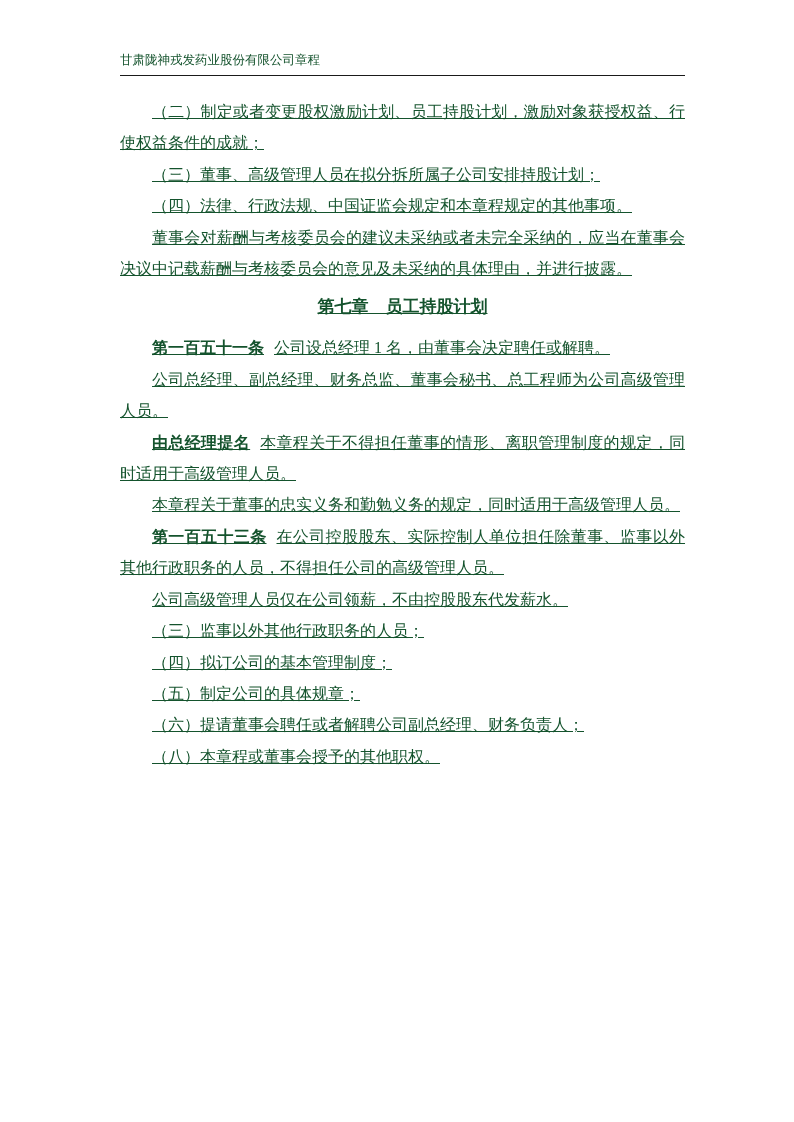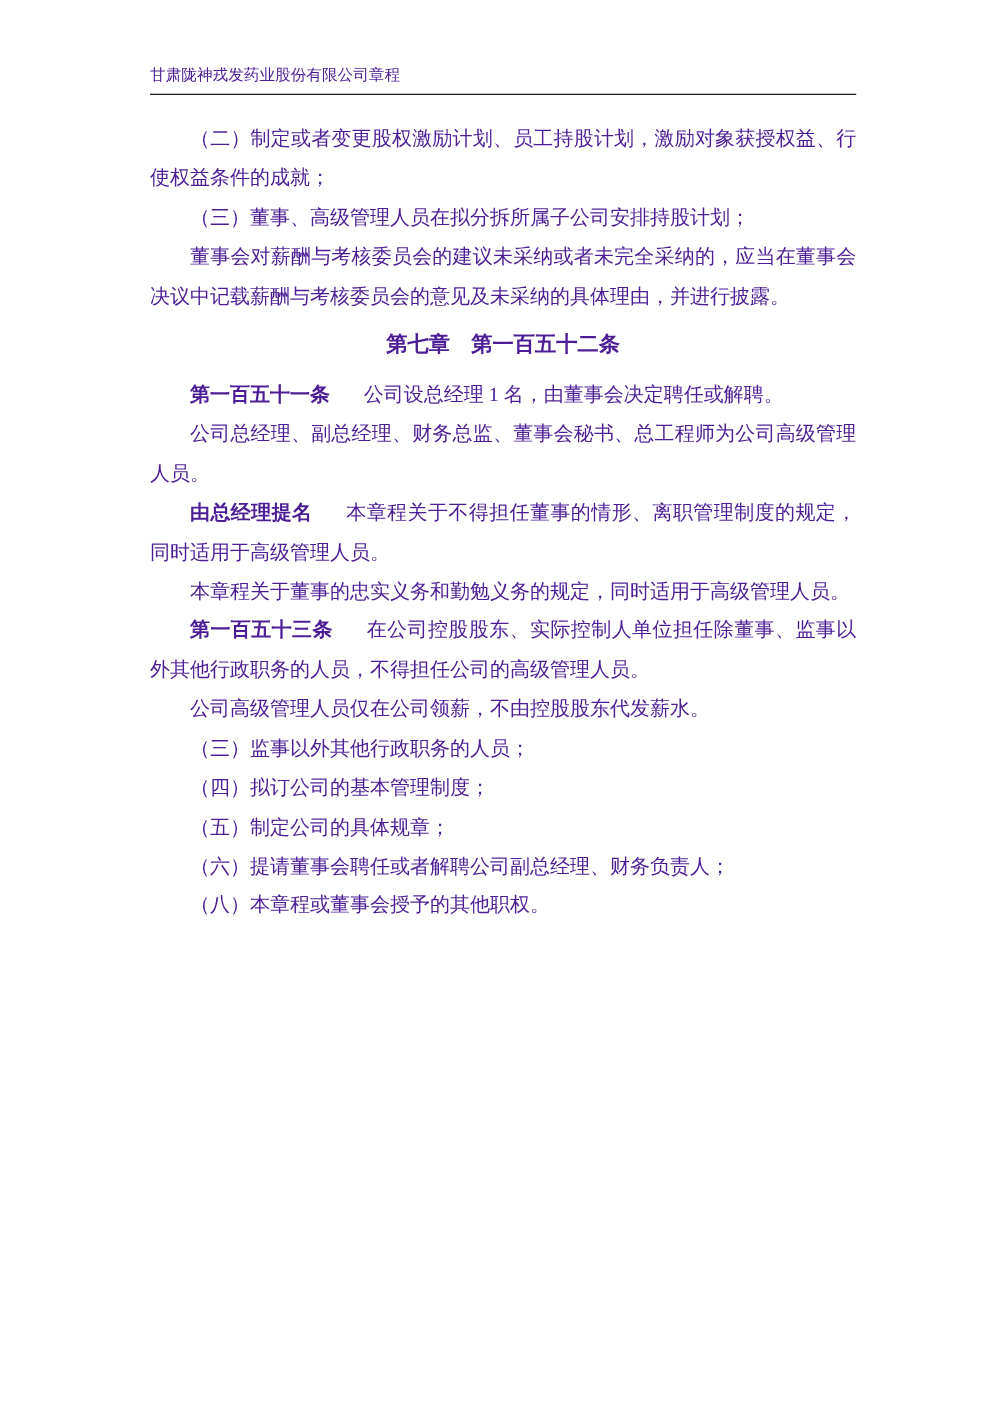--- a/index.html
+++ b/index.html
@@ -6,21 +6,21 @@
     margin: 0;
     padding: 0;
     background: #ffffff;
   }
   .page {
     position: relative;
     width: 794px;
     height: 904px;
     background: #ffffff;
     font-family: "Liberation Serif", "DejaVu Serif", serif;
-    color: #4c1d95;
+    color: #14532d;
     overflow: hidden;
   }
   .page-header {
     position: absolute;
     left: 120px;
     top: 52px;
     width: 565px;
     font-size: 12.5px;
     line-height: 16px;
     padding-bottom: 7px;
@@ -33,32 +33,33 @@
     top: 96px;
     width: 565px;
     font-size: 16px;
     line-height: 31.4px;
     text-align: justify;
   }
   .doc-body p {
     margin: 0;
     padding: 0;
     text-indent: 2em;
+    text-decoration: underline;
   }
   .chapter-heading {
     font-size: 17px;
     font-weight: bold;
     text-align: center;
     text-indent: 0 !important;
     line-height: 36px;
     margin: 5px 0 7px 0 !important;
   }
   .art-num {
     font-weight: bold;
-    margin-right: 27px;
+    margin-right: 10px;
   }
   .page-footer {
     position: absolute;
     left: 0;
     top: 1016px;
     width: 794px;
     text-align: right;
     font-size: 13px;
     line-height: 16px;
   }
@@ -68,23 +69,24 @@
 
 <div class="page">
 
   <div class="page-header">
     <span>甘肃陇神戎发药业股份有限公司章程</span>
   </div>
 
   <div class="doc-body">
     <p>（二）制定或者变更股权激励计划、员工持股计划，激励对象获授权益、行使权益条件的成就；</p>
     <p>（三）董事、高级管理人员在拟分拆所属子公司安排持股计划；</p>
+    <p>（四）法律、行政法规、中国证监会规定和本章程规定的其他事项。</p>
     <p>董事会对薪酬与考核委员会的建议未采纳或者未完全采纳的，应当在董事会决议中记载薪酬与考核委员会的意见及未采纳的具体理由，并进行披露。</p>
 
-    <p class="chapter-heading">第七章　第一百五十二条</p>
+    <p class="chapter-heading">第七章　员工持股计划</p>
 
     <p><span class="art-num">第一百五十一条</span><span>公司设总经理 1 名，由董事会决定聘任或解聘。</span></p>
 
     <p>公司总经理、副总经理、财务总监、董事会秘书、总工程师为公司高级管理人员。</p>
 
     <p><span class="art-num">由总经理提名</span><span>本章程关于不得担任董事的情形、离职管理制度的规定，同时适用于高级管理人员。</span></p>
 
     <p>本章程关于董事的忠实义务和勤勉义务的规定，同时适用于高级管理人员。</p>
 
     <p><span class="art-num">第一百五十三条</span><span>在公司控股股东、实际控制人单位担任除董事、监事以外其他行政职务的人员，不得担任公司的高级管理人员。</span></p>

